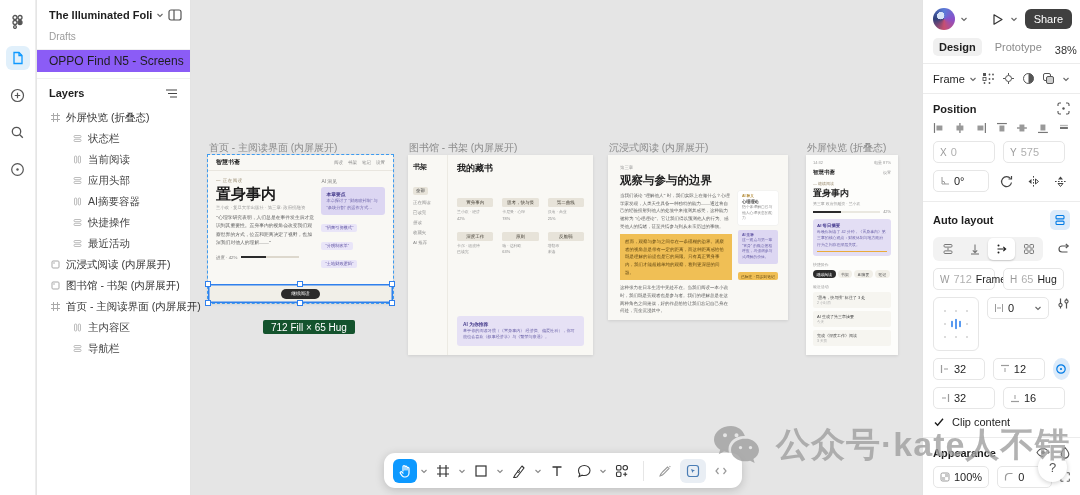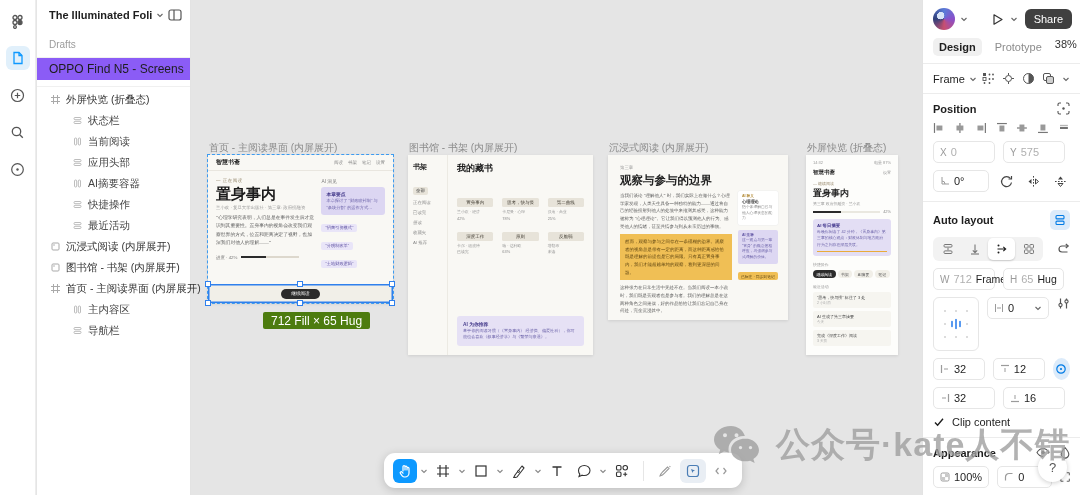--- a/index.html
+++ b/index.html
@@ -13,21 +13,21 @@
     display:flex;flex-direction:column;align-items:center;padding-top:9px;gap:13px;border-right:1px solid #ededed}
   .rail .ibtn{width:24px;height:24px;border-radius:6px;display:grid;place-items:center}
   .rail .active{background:#e1f0fb}
   
   .leftpanel{position:absolute;left:37px;top:0;width:154px;height:100%;background:#fff;z-index:6;
     border-right:1px solid #e3e3e3;font-size:11px}
   .filehead{padding:9px 8px 7px 12px}
   .fname{display:flex;align-items:center;gap:4px}
   .fname .nm{font-weight:bold;font-size:11px;color:#1e1e1e;white-space:nowrap;overflow:hidden;max-width:112px}
   .fname .toggle{margin-left:auto}
-  .drafts{color:#9b9b9b;font-size:10px;margin-top:18px}
+  .drafts{color:#9b9b9b;font-size:10px;margin-top:10px}
   .lsec{border-top:1px solid #f0f0f0}
   .lsechead{display:flex;align-items:center;justify-content:space-between;padding:8px 12px 6px 12px;font-weight:bold}
   .pageitem{height:22px;line-height:22px;background:#8b5cf6;padding-left:12px;font-size:12px;color:#1e1e1e;margin-bottom:6px}
   .layers{padding:2px 0 0 0}
   .lrow{height:21px;display:flex;align-items:center;gap:6px;font-size:10.5px;color:#333;padding-left:14px;white-space:nowrap}
   .lrow.d1{padding-left:36px;color:#444}
   .lrow.sel{background:#d6ebfb}
   .lrow .lic{flex:none;opacity:.62}
   
   .frame{position:absolute;background:#f9f8f4;box-shadow:0 1px 3px rgba(0,0,0,.10)}
@@ -50,21 +50,21 @@
   .f1 .colR{flex:1;min-width:0}
   .f1 .ailab{font-size:4.8px;color:#7d7d7d;margin-bottom:3px}
   .aicard{background:#dcd6f2;border-radius:3px;padding:4px 5px}
   .aicard .t{font-size:4.8px;font-weight:bold;color:#463c8c}
   .aicard .x{font-size:4.2px;line-height:1.6;color:#6b62a9;margin-top:1px}
   .chip{display:inline-block;background:#e9e5f8;color:#5b4fa0;font-size:4.2px;border-radius:2px;padding:1.5px 4px;margin-top:3px}
   .f1 .botbar{position:absolute;left:0;bottom:0;width:100%;height:19px;background:#f1efe8;
     display:grid;place-items:center;box-shadow:inset 0 0 0 1.5px #2f80ed}
   .f1 .cta{background:#2b2b2b;color:#fff;font-size:4.6px;padding:2.5px 10px;border-radius:8px}
   .handle{position:absolute;width:6px;height:6px;background:#fff;border:1px solid #2f80ed;z-index:3}
-  .tooltip{position:absolute;left:263px;top:312px;background:#4d7c0f;color:#fff;font-size:12px;
+  .tooltip{position:absolute;left:263px;top:320px;background:#14532d;color:#fff;font-size:10px;
     padding:1.5px 8px;border-radius:2px;z-index:4;white-space:nowrap}
   
   .f2{left:408px;top:155px;width:185px;height:200px;display:flex}
   .f2 .sb{width:40px;border-right:1px solid #eceae3;padding:7px 5px;flex:none}
   .f2 .sb .t{font-size:7px;font-weight:bold;margin-bottom:6px;font-family:"Liberation Serif",serif}
   .f2 .sb .it{font-size:4.4px;color:#8b8b8b;margin-bottom:5px}
   .f2 .sb .it.on{background:#e8e4da;color:#333;border-radius:2px;padding:1.5px 3px;display:inline-block}
   .f2 .mn{flex:1;padding:7px 9px;display:flex;flex-direction:column}
   .f2 .mt{font-size:9px;font-weight:bold;font-family:"Liberation Serif",serif;margin-bottom:23px}
   .f2 .grid{display:grid;grid-template-columns:repeat(3,1fr);column-gap:9px;row-gap:11px}
@@ -123,21 +123,21 @@
   .tool.devpill{background:#e9eef4;width:26px}
   .helpbtn{position:absolute;left:1038px;top:453px;width:29px;height:29px;border-radius:50%;background:#fff;
     box-shadow:0 1px 5px rgba(0,0,0,.2);display:grid;place-items:center;font-size:13px;color:#555;z-index:8}
   
   .inspector{position:absolute;right:0;top:0;width:158px;height:100%;background:#fff;z-index:6;
     border-left:1px solid #e3e3e3;font-size:11px}
   .ihead{display:flex;align-items:center;gap:5px;padding:8px 8px 6px 10px}
   .avatar{width:22px;height:22px;border-radius:50%;flex:none;
     background:radial-gradient(circle at 35% 35%,#d8e4f7 0 18%,transparent 19%),conic-gradient(#5a7bd8,#8a4fc9,#c94f6f,#30407a,#5a7bd8)}
   .sharebtn{margin-left:2px;background:#404040;color:#fff;font-size:11px;padding:4px 9px;border-radius:6px}
-  .tabs{display:flex;align-items:flex-start;gap:7px;padding:2px 10px 7px 10px;border-bottom:1px solid #ececec}
+  .tabs{display:flex;align-items:flex-end;gap:7px;padding:2px 10px 7px 10px;border-bottom:1px solid #ececec}
   .tab{font-size:11px;color:#8c8c8c;padding:3px 6px;border-radius:5px}
   .tab.on{background:#f0f0f0;color:#1e1e1e;font-weight:bold}
   .zoomctl{margin-left:auto;display:flex;align-items:center;gap:3px;color:#333}
   .framerow{display:flex;align-items:center;gap:4px;padding:8px 10px;border-bottom:1px solid #ececec}
   .framerow .fr{font-size:11px;display:flex;align-items:center;gap:4px}
   .framerow .ics{margin-left:auto;display:flex;align-items:center;gap:7px}
   .isec{padding:8px 10px 9px 10px;border-bottom:1px solid #ececec}
   .isec .titr{display:flex;align-items:center;justify-content:space-between;margin-bottom:7px}
   .isec .titr .t{font-weight:bold;font-size:11px}
   .alignrow{display:flex;align-items:center;gap:9px;margin-bottom:7px}
@@ -225,20 +225,26 @@
         </span>
       </div>
       <div class="drafts">Drafts</div>
     </div>
 
     <div class="lsec">
       <div class="pageitem">OPPO Find N5 - Screens</div>
     </div>
 
     <div class="lsec">
+      <div class="lsechead">
+        <span>Layers</span>
+        <svg width="13" height="11" viewBox="0 0 13 11">
+            <path d="M1 2h11M3 5.5h9M5 9h7" stroke="#444" stroke-width="1.2"></path>
+          </svg>
+      </div>
       <div class="layers">
         <div class="lrow">
           <svg class="lic" width="9" height="9" viewBox="0 0 9 9">
               <path d="M2.5 0v9M6.5 0v9M0 2.5h9M0 6.5h9" stroke="#777" stroke-width="1"></path>
             </svg>
           <span>外屏快览 (折叠态)</span>
         </div>
         <div class="lrow d1">
           <svg class="lic" width="9" height="9" viewBox="0 0 9 9">
               <rect x="1" y="1.5" width="7" height="2.2" rx="1" fill="none" stroke="#888" stroke-width=".9"></rect>

